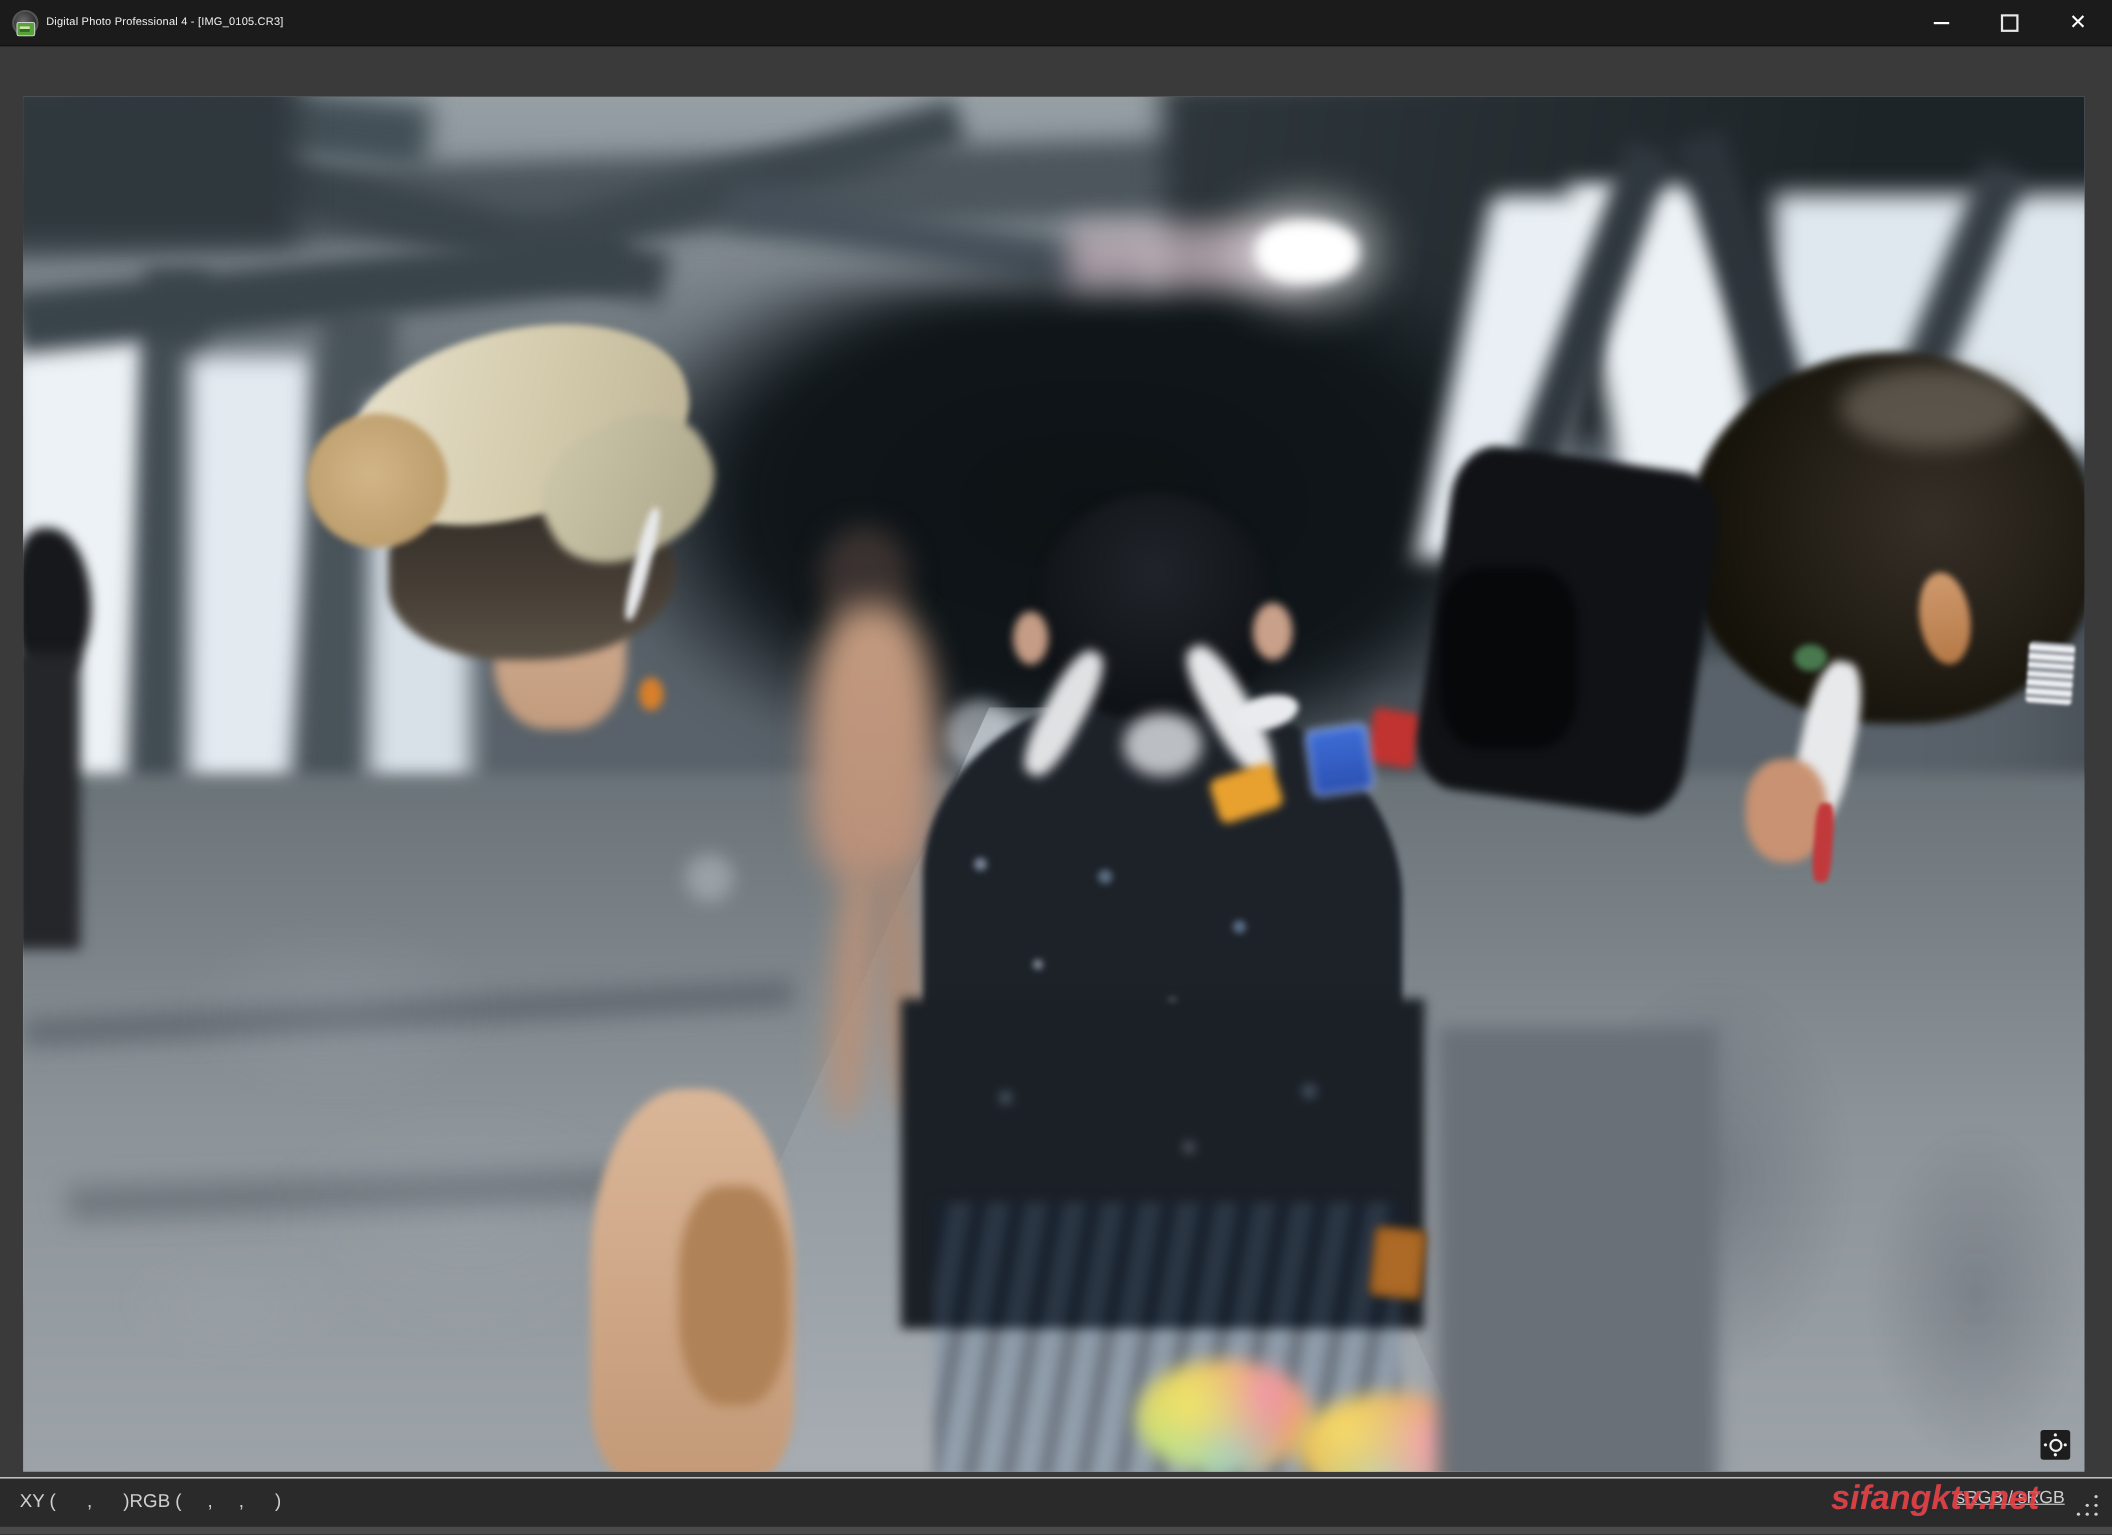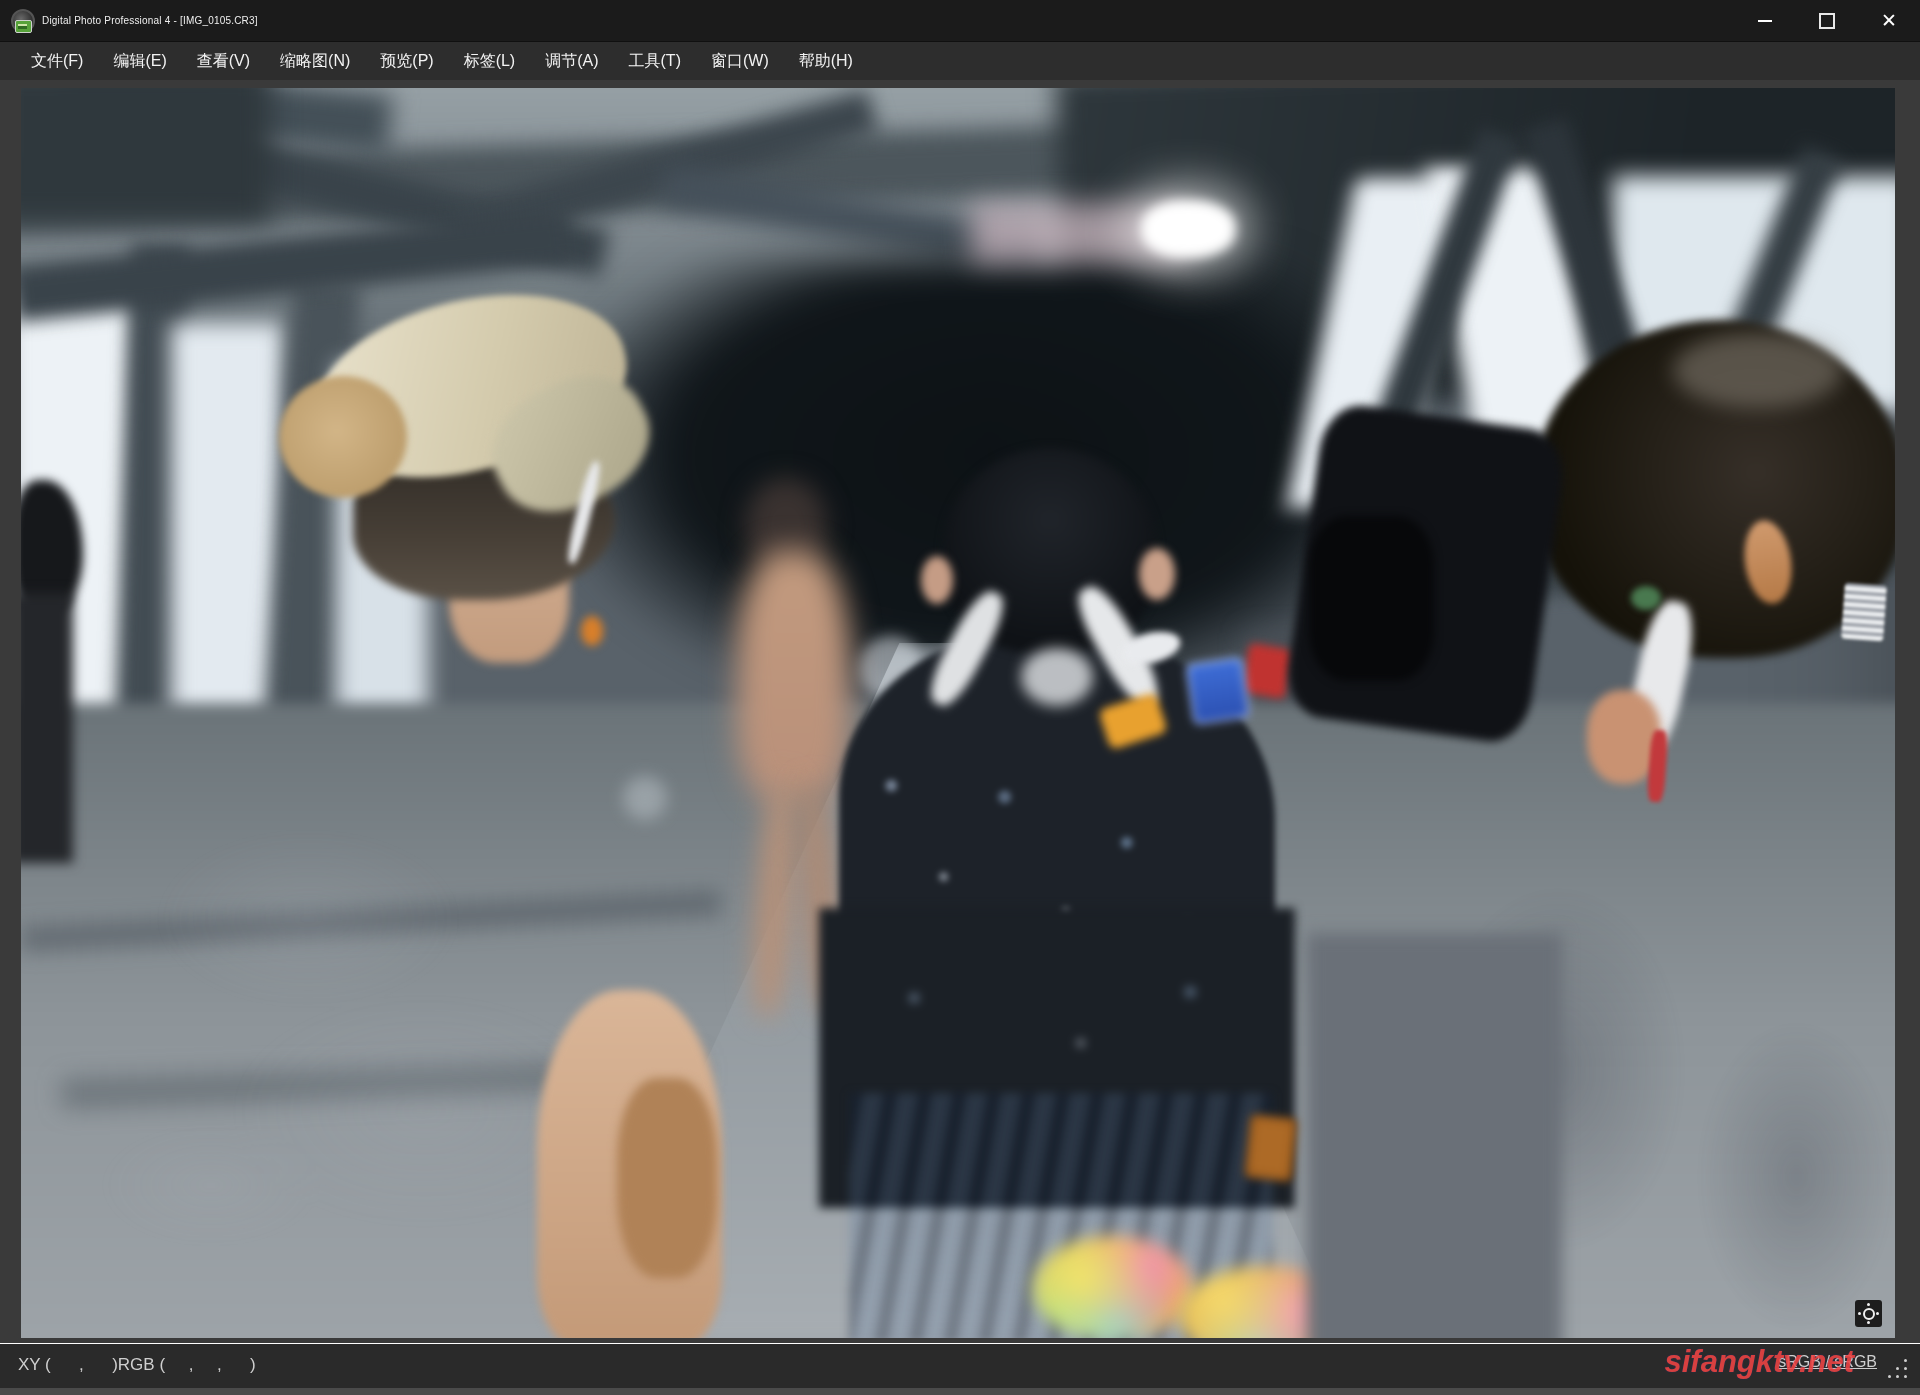--- a/index.html
+++ b/index.html
@@ -60,32 +60,20 @@
       <div class="wc">
           <span class="minbar"></span>
         </div>
       <div class="wc">
           <span class="maxbox"></span>
         </div>
       <div class="wc close">✕</div>
     </div>
   </div>
 
-  <div class="menubar">
-    <div class="menu-item">文件(F)</div>
-    <div class="menu-item">编辑(E)</div>
-    <div class="menu-item">查看(V)</div>
-    <div class="menu-item">缩略图(N)</div>
-    <div class="menu-item">预览(P)</div>
-    <div class="menu-item">标签(L)</div>
-    <div class="menu-item">调节(A)</div>
-    <div class="menu-item">工具(T)</div>
-    <div class="menu-item">窗口(W)</div>
-    <div class="menu-item">帮助(H)</div>
-  </div>
 
   <div class="photo">
 
     <div class="b" style="left:-40px;top:-30px;width:1960px;height:320px;background:linear-gradient(180deg,#9aa4a9 0%,#7b858b 60%,#5d676d 100%);filter:blur(8px);"></div>
     <div class="b" style="left:-20px;top:55px;width:1150px;height:70px;background:#4c565c;filter:blur(11px);transform:rotate(-2deg);"></div>
     <div class="b" style="left:40px;top:-10px;width:330px;height:60px;background:#434f57;filter:blur(12px);transform:rotate(6deg);"></div>
     <div class="b" style="left:160px;top:90px;width:430px;height:48px;background:#39434a;filter:blur(10px);transform:rotate(14deg);"></div>
     <div class="b" style="left:430px;top:60px;width:430px;height:44px;background:#3c464d;filter:blur(10px);transform:rotate(-16deg);"></div>
     <div class="b" style="left:640px;top:110px;width:380px;height:42px;background:#45505a;filter:blur(12px);transform:rotate(10deg);"></div>
     <div class="b" style="left:1040px;top:-30px;width:880px;height:340px;background:linear-gradient(100deg,#2e373c,#1d2428 70%);filter:blur(13px);transform:rotate(-2deg);"></div>

